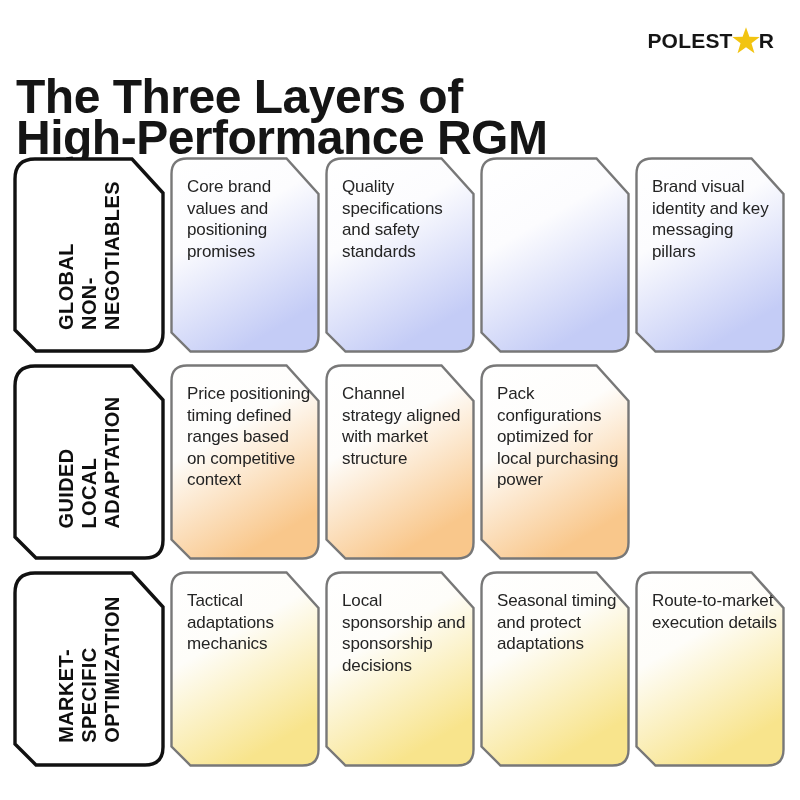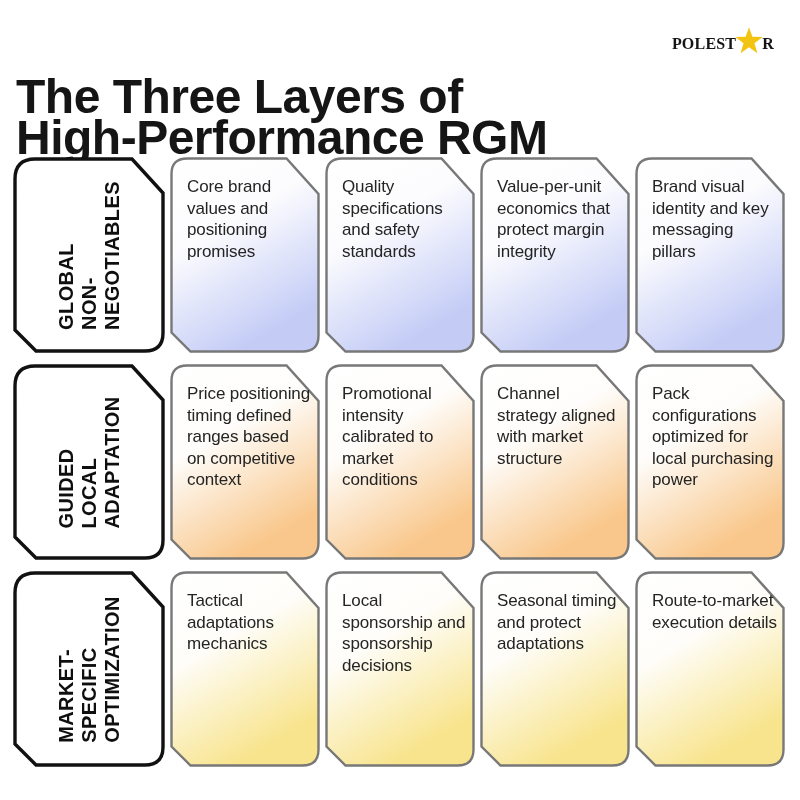--- a/index.html
+++ b/index.html
@@ -11,23 +11,22 @@
   
   .title{
     position:absolute;left:16px;top:44px;
     font-size:48px;font-weight:800;line-height:41px;letter-spacing:-0.5px;
     color:var(--title-text,#151515);
   }
   .title span{display:block;}
   .logo{
     position:absolute;top:24px;right:26px;
     display:flex;align-items:flex-end;
-    font-size:16px;font-weight:800;letter-spacing:0.2px;
+    font-size:21px;font-weight:800;letter-spacing:0.2px;
     color:var(--title-text,#1d1d1f);
-    font-family:Liberation Serif, serif;
   }
   .logo .star{width:30px;height:35px;margin:0 -2px -6px -2px;}
   
   .row{position:absolute;left:13px;display:flex;gap:5px;height:196px;}
   .row1{top:157px}.row2{top:364px}.row3{top:571px}
   .cell{position:relative;flex:0 0 auto;}
   .cell .shape{position:absolute;inset:0;width:100%;height:100%;display:block;}
   .label-cell{width:152px;height:196px;}
   .card{width:150px;height:196px;}
   .label-shape path{fill:#ffffff;stroke:var(--label-border,#111);stroke-width:3.4;}
@@ -110,21 +109,20 @@
     <div class="cell card">
       <svg class="shape card-shape" viewBox="0 0 150 196" preserveAspectRatio="none" aria-hidden="true">
         <path d="M17 1.5 L116.5 1.5 L148.5 37 L148.5 178.5 Q148.5 194.5 132.5 194.5 L20.5 194.5 L1.5 175.5 L1.5 17 Q1.5 1.5 17 1.5 Z"></path>
       </svg>
       <div class="card-text">Quality specifications and safety standards</div>
     </div>
     <div class="cell card">
       <svg class="shape card-shape" viewBox="0 0 150 196" preserveAspectRatio="none" aria-hidden="true">
         <path d="M17 1.5 L116.5 1.5 L148.5 37 L148.5 178.5 Q148.5 194.5 132.5 194.5 L20.5 194.5 L1.5 175.5 L1.5 17 Q1.5 1.5 17 1.5 Z"></path>
       </svg>
-      <div class="card-text">Value-per-unit economics that protect margin integrity</div>
     </div>
     <div class="cell card">
       <svg class="shape card-shape" viewBox="0 0 150 196" preserveAspectRatio="none" aria-hidden="true">
         <path d="M17 1.5 L116.5 1.5 L148.5 37 L148.5 178.5 Q148.5 194.5 132.5 194.5 L20.5 194.5 L1.5 175.5 L1.5 17 Q1.5 1.5 17 1.5 Z"></path>
       </svg>
       <div class="card-text">Brand visual identity and key messaging pillars</div>
     </div>
   </div>
 
   <div class="row row2">
@@ -143,26 +141,20 @@
     <div class="cell card">
       <svg class="shape card-shape" viewBox="0 0 150 196" preserveAspectRatio="none" aria-hidden="true">
         <path d="M17 1.5 L116.5 1.5 L148.5 37 L148.5 178.5 Q148.5 194.5 132.5 194.5 L20.5 194.5 L1.5 175.5 L1.5 17 Q1.5 1.5 17 1.5 Z"></path>
       </svg>
       <div class="card-text">Price positioning timing defined ranges based on competitive context</div>
     </div>
     <div class="cell card">
       <svg class="shape card-shape" viewBox="0 0 150 196" preserveAspectRatio="none" aria-hidden="true">
         <path d="M17 1.5 L116.5 1.5 L148.5 37 L148.5 178.5 Q148.5 194.5 132.5 194.5 L20.5 194.5 L1.5 175.5 L1.5 17 Q1.5 1.5 17 1.5 Z"></path>
       </svg>
-      <div class="card-text">Promotional intensity calibrated to market conditions</div>
-    </div>
-    <div class="cell card">
-      <svg class="shape card-shape" viewBox="0 0 150 196" preserveAspectRatio="none" aria-hidden="true">
-        <path d="M17 1.5 L116.5 1.5 L148.5 37 L148.5 178.5 Q148.5 194.5 132.5 194.5 L20.5 194.5 L1.5 175.5 L1.5 17 Q1.5 1.5 17 1.5 Z"></path>
-      </svg>
       <div class="card-text">Channel strategy aligned with market structure</div>
     </div>
     <div class="cell card">
       <svg class="shape card-shape" viewBox="0 0 150 196" preserveAspectRatio="none" aria-hidden="true">
         <path d="M17 1.5 L116.5 1.5 L148.5 37 L148.5 178.5 Q148.5 194.5 132.5 194.5 L20.5 194.5 L1.5 175.5 L1.5 17 Q1.5 1.5 17 1.5 Z"></path>
       </svg>
       <div class="card-text">Pack configurations optimized for local purchasing power</div>
     </div>
   </div>
 

